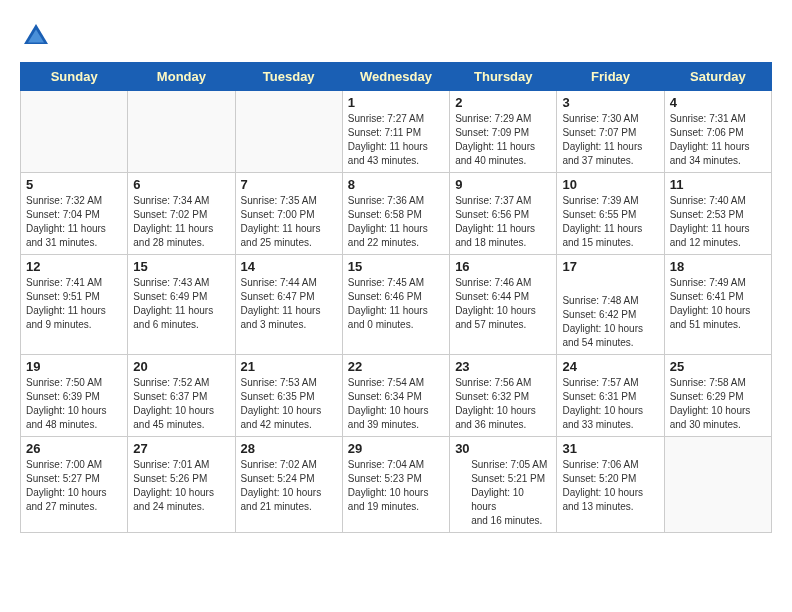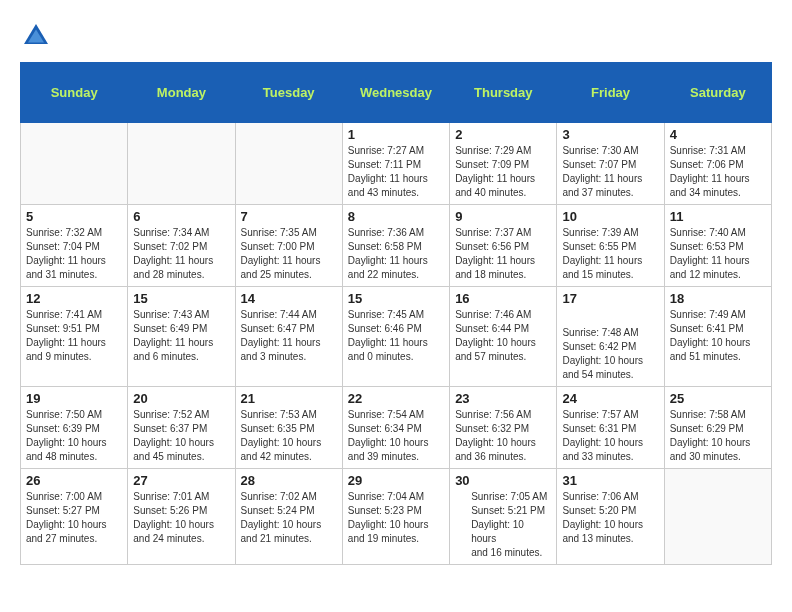--- a/index.html
+++ b/index.html
@@ -47,23 +47,23 @@
       font-size: 15px;
       color: #555;
     }
     .calendar {
       width: 100%;
       border-collapse: collapse;
       border: 1px solid #ccc;
     }
     .calendar th {
       background-color: #1a5fb4;
-      color: #bef264;
+      color: #fef9c3;
       text-align: center;
-      padding: 22px 4px;
+      padding: 6px 4px;
       font-size: 13px;
       border: 1px solid #1a5fb4;
     }
     .calendar td {
       border: 1px solid #ccc;
       vertical-align: top;
       padding: 4px 5px;
       width: calc(100% / 7);
       min-height: 80px;
       font-size: 10.5px;
@@ -190,21 +190,21 @@
         <td>
           <div class="day-number">10</div>
           <div class="day-info" style="white-space: pre-line;">Sunrise: 7:39 AM
 Sunset: 6:55 PM
 Daylight: 11 hours
 and 15 minutes.</div>
         </td>
         <td>
           <div class="day-number">11</div>
           <div class="day-info" style="white-space: pre-line;">Sunrise: 7:40 AM
-Sunset: 6:53 PM
+Sunset: 2:53 PM
 Daylight: 11 hours
 and 12 minutes.</div>
         </td>
       </tr>
       <tr>
         <td>
           <div class="day-number">12</div>
           <div class="day-info" style="white-space: pre-line;">Sunrise: 7:41 AM
 Sunset: 9:51 PM
 Daylight: 11 hours

